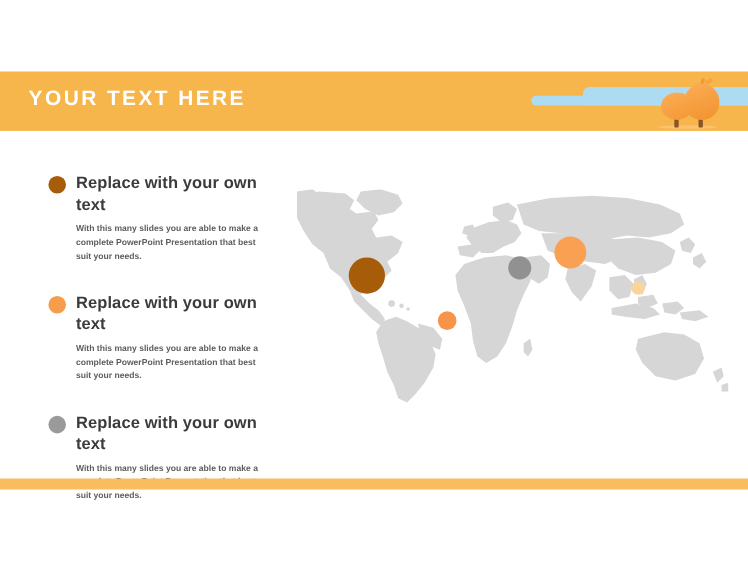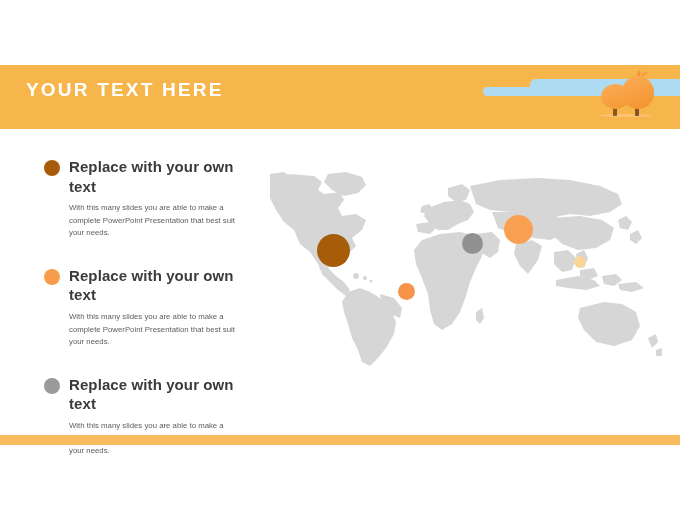--- a/index.html
+++ b/index.html
@@ -22,21 +22,21 @@
     height: 510px;
     background: #ffffff;
   }
 
   
   #header-band {
     position: absolute;
     left: 0;
     top: 65px;
     width: 680px;
-    height: 64px;
+    height: 54px;
     background: #f7b64c;
     overflow: hidden;
     text-align: center;
   }
 
   #header-title {
     position: absolute;
     left: 26px;
     top: 14px;
     color: #ffffff;
@@ -151,20 +151,21 @@
     color: #3b3b3b;
     letter-spacing: 0.1px;
     line-height: 1.3;
   }
   .bullet-body {
     margin: 0 0 0 25px;
     font-size: 7.8px;
     color: #5d5d5d;
     line-height: 1.62;
     width: 178px;
+    font-weight: bold;
   }
 
   
   #map-area {
     position: absolute;
     left: 270px;
     top: 172px;
     width: 400px;
     height: 215px;
   }

